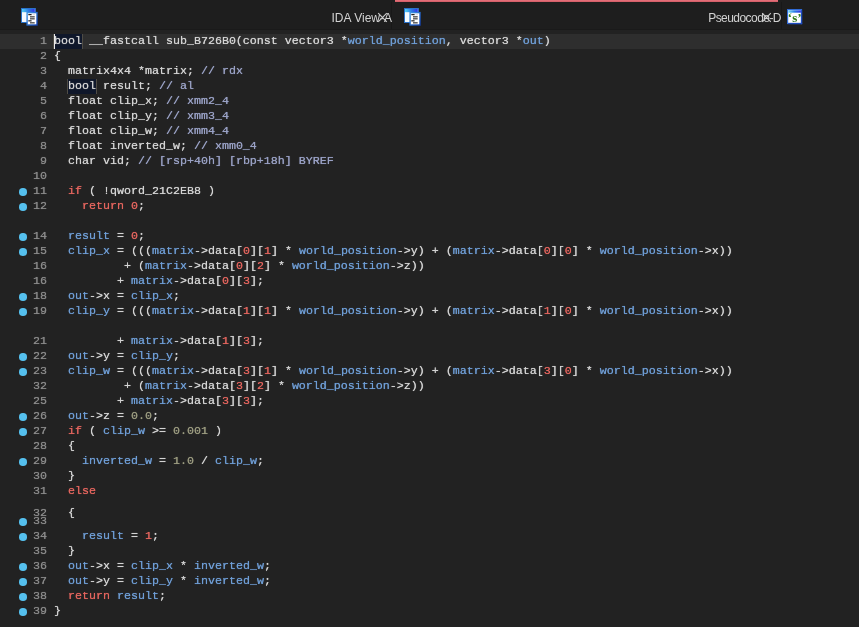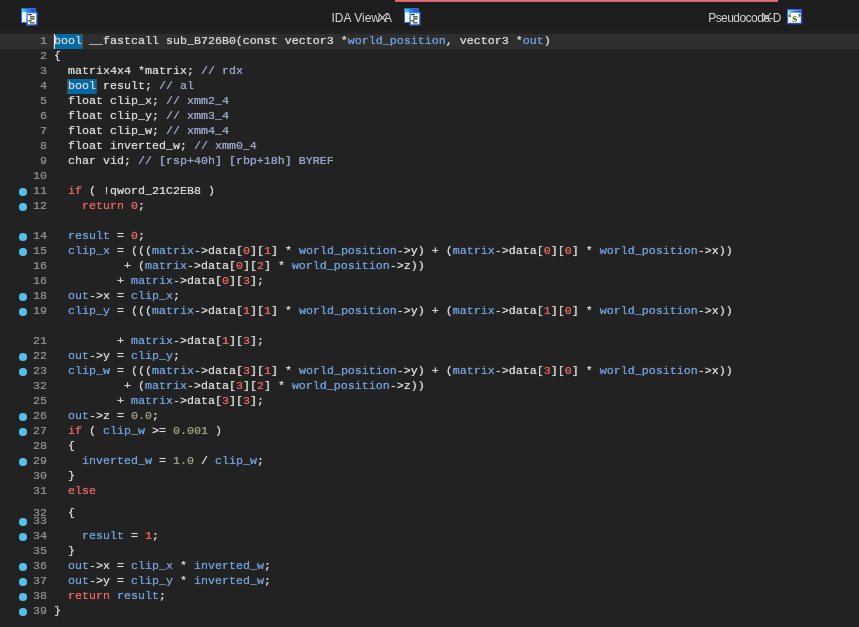--- a/index.html
+++ b/index.html
@@ -10,21 +10,21 @@
 .closex{position:absolute}
 #code{position:absolute;left:0;top:0;width:859px;height:597px}
 .r{position:absolute;left:0;width:859px;height:15px;white-space:pre;font-family:"Liberation Mono",monospace;font-size:11.66px;line-height:15px;color:#d4d4d4;text-shadow:0 0 0.7px}
 .r .num{position:absolute;left:0;top:0;width:47px;text-align:right;color:#8a8a8a}
 .r .cd{position:absolute;left:54px;top:0}
 .dot{position:absolute;left:19px;top:4.3px;width:7.5px;height:7.5px;border-radius:50%;background:#55c0ee}
 .k{color:#e4655e}
 .f{color:#9c9c80}
 .v{color:#6f9ed6}
 .c{color:#9aa2c6}
-.hl{background:#0369a1;box-shadow:-1px 0 0 #4f4c45,1px 0 0 #4f4c45;display:inline-block;height:15px;vertical-align:top}
+.hl{background:#0f172a;box-shadow:-1px 0 0 #4f4c45,1px 0 0 #4f4c45;display:inline-block;height:15px;vertical-align:top}
 #l1{background:#2e2e2e}
 </style></head>
 <body>
 <div id="code">
 <div class="r" id="l1" style="top:34px"><span class="num">1</span><span class="cd"><span class="hl">bool</span> __fastcall sub_B726B0(const vector3 *<span class="v">world_position</span>, vector3 *<span class="v">out</span>)</span></div>
 <div class="r" style="top:49px"><span class="num">2</span><span class="cd">{</span></div>
 <div class="r" style="top:64px"><span class="num">3</span><span class="cd">  matrix4x4 *matrix; <span class="c">// rdx</span></span></div>
 <div class="r" style="top:79px"><span class="num">4</span><span class="cd">  <span class="hl">bool</span> result; <span class="c">// al</span></span></div>
 <div class="r" style="top:94px"><span class="num">5</span><span class="cd">  float clip_x; <span class="c">// xmm2_4</span></span></div>
 <div class="r" style="top:109px"><span class="num">6</span><span class="cd">  float clip_y; <span class="c">// xmm3_4</span></span></div>

